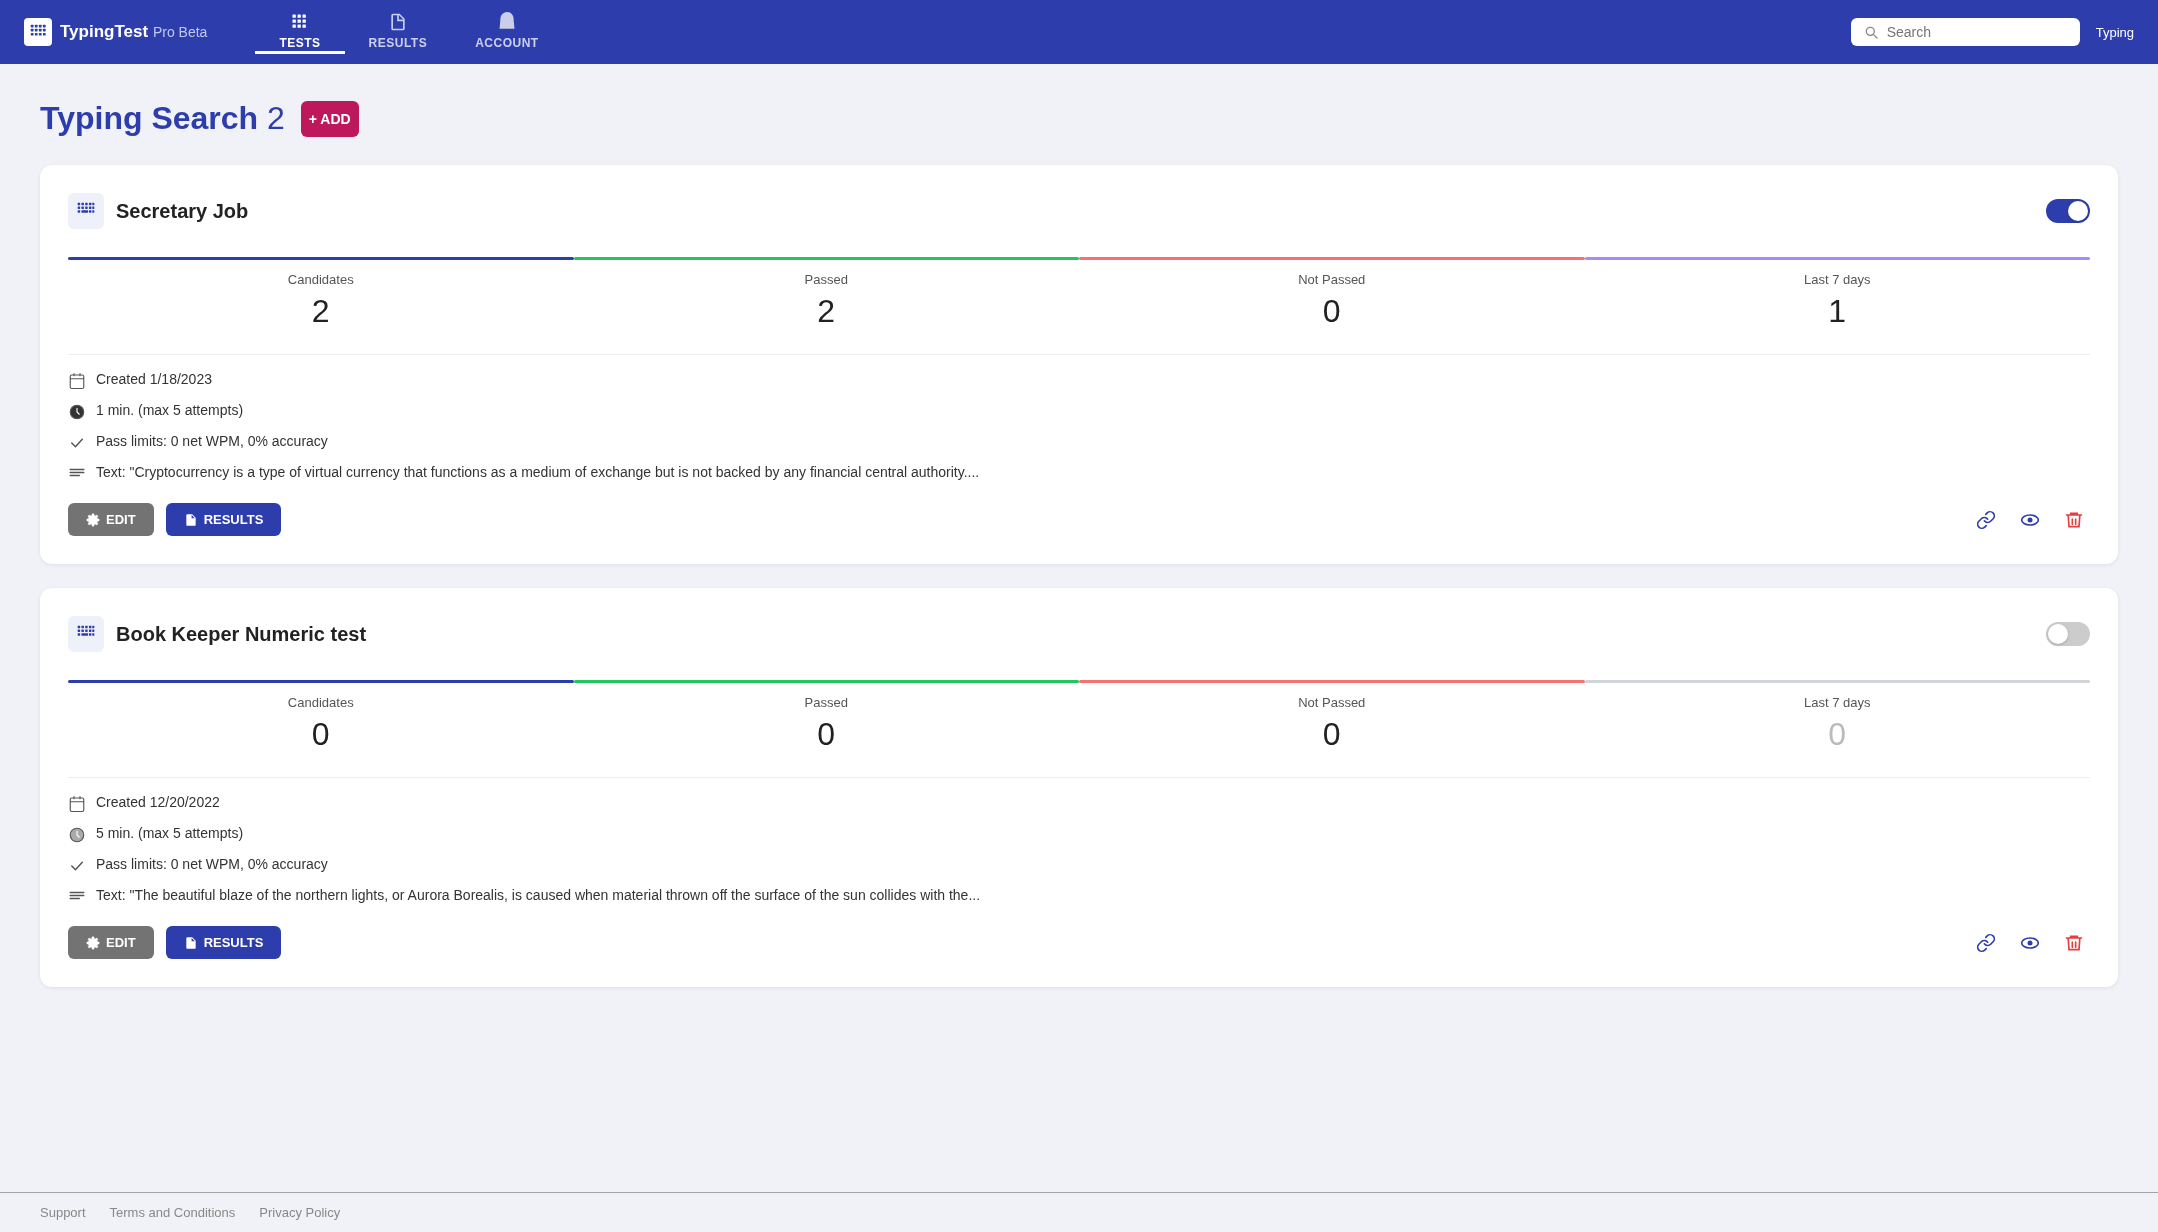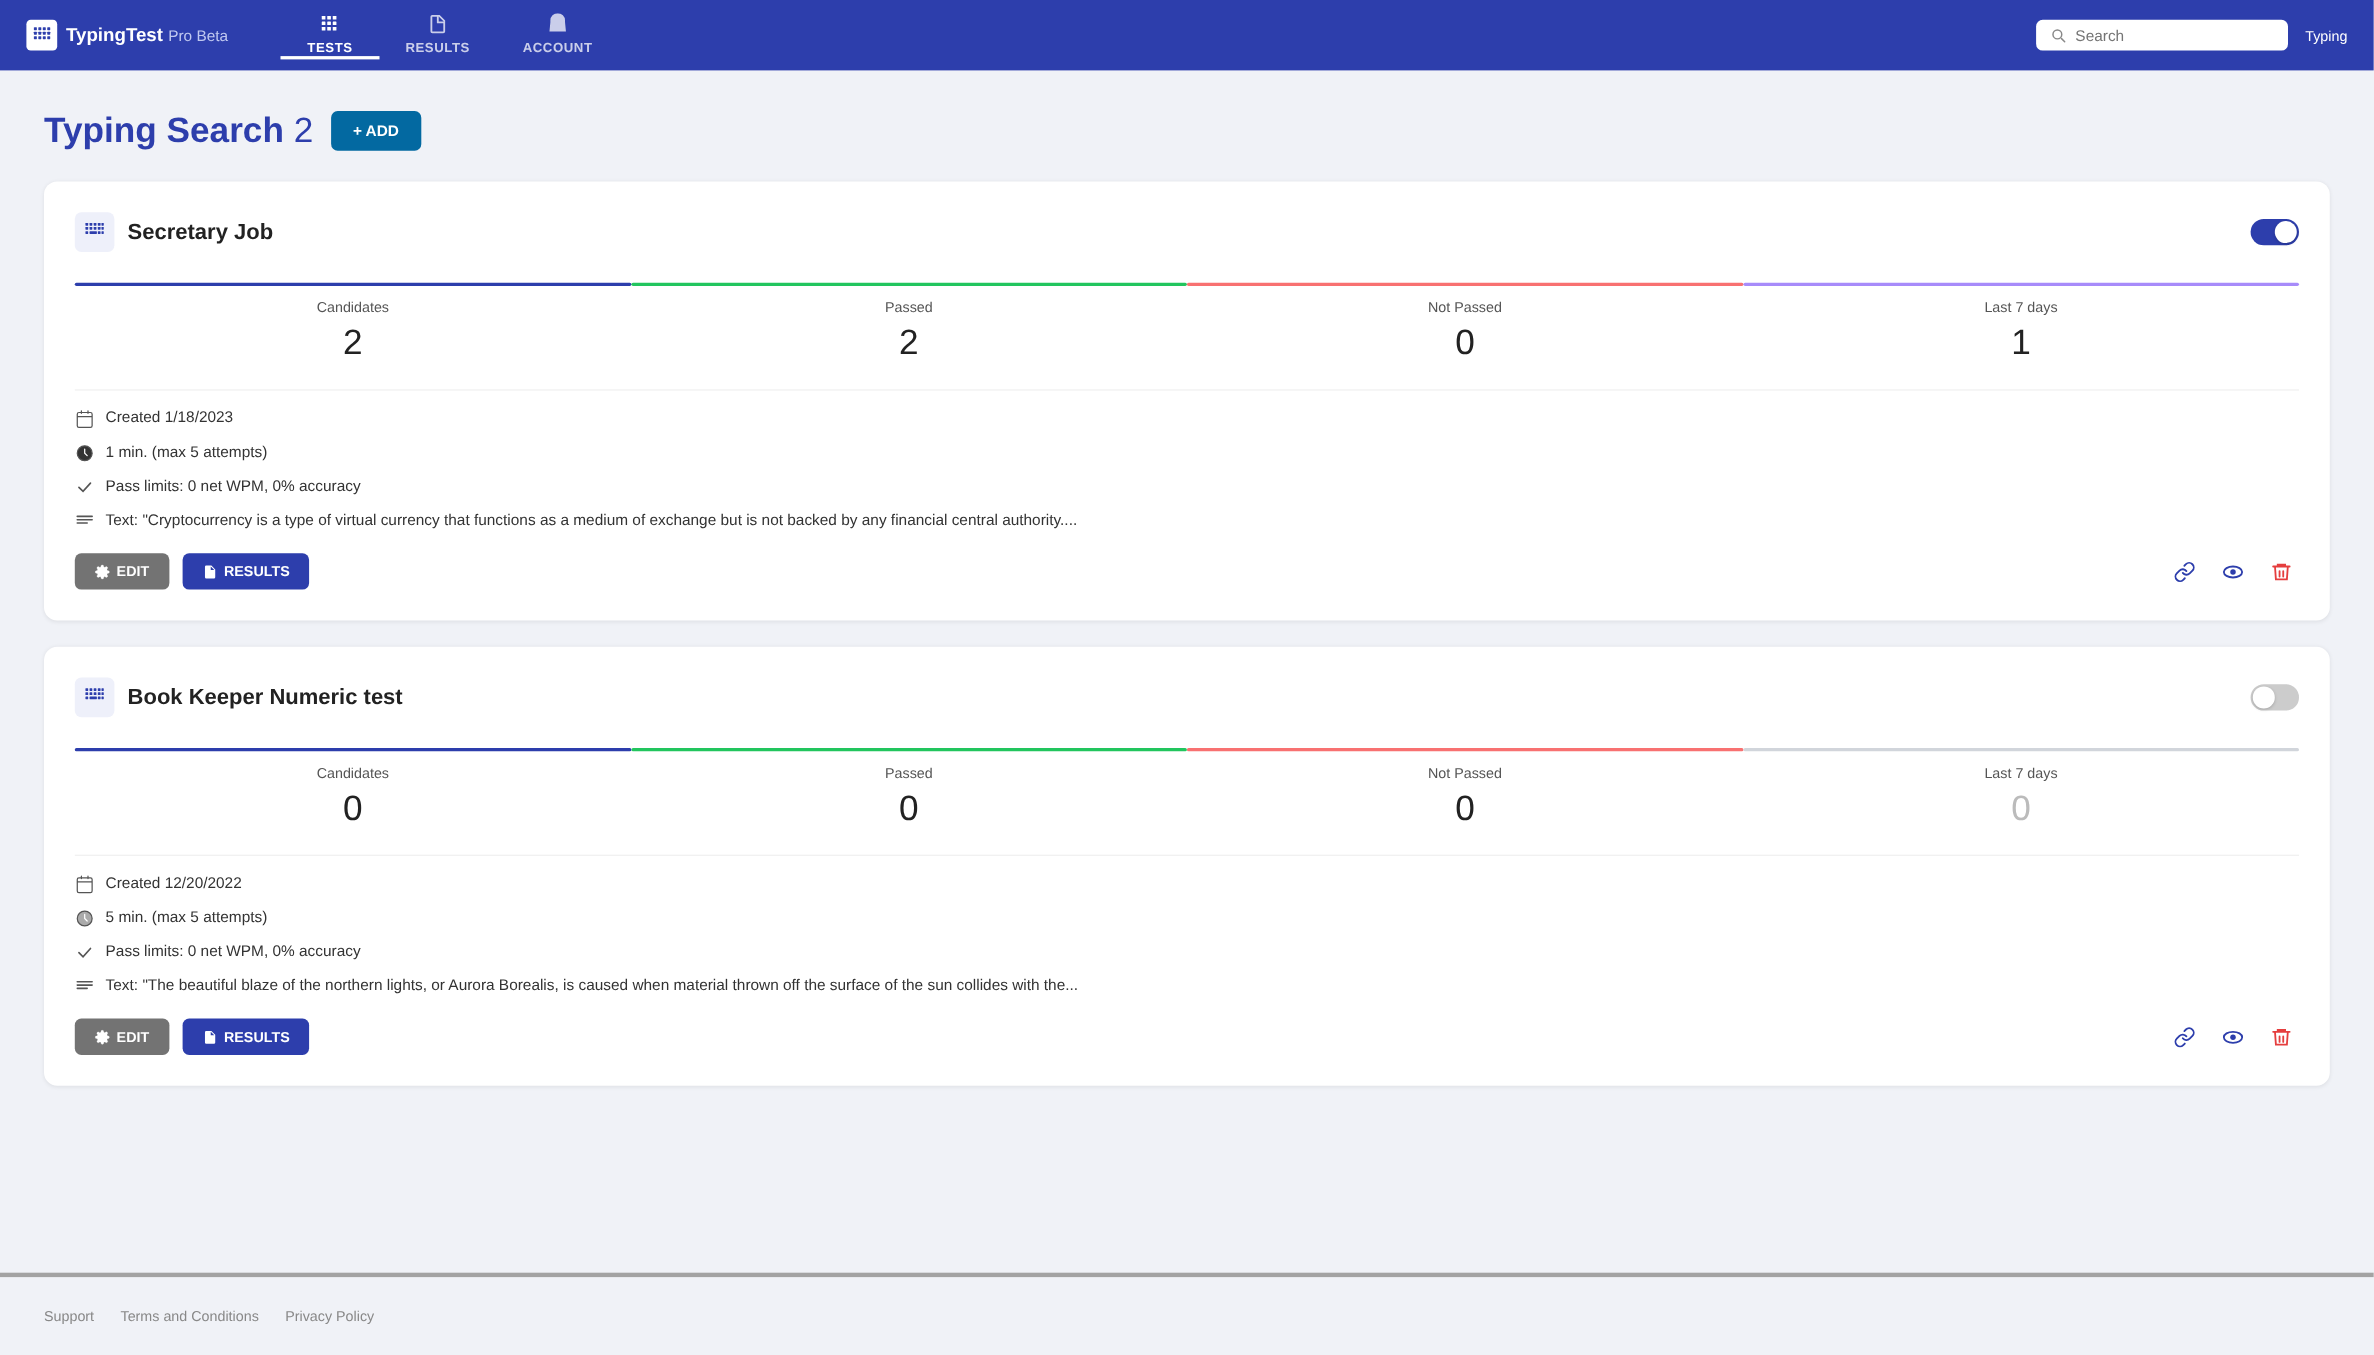--- a/index.html
+++ b/index.html
@@ -103,25 +103,25 @@
     .page-title {
       font-size: 32px;
       font-weight: 700;
       color: #2d3eac;
     }
     .page-title span.count {
       color: #2d3eac;
       font-weight: 400;
     }
     .add-button {
-      background: #0369a1;
+      background: #be185d;
       color: white;
       border: none;
       border-radius: 6px;
-      padding: 10px 20px;
+      padding: 10px 8px;
       font-size: 14px;
       font-weight: 600;
       cursor: pointer;
       display: flex;
       align-items: center;
       gap: 6px;
       text-align: right;
     }
 
     
@@ -296,22 +296,22 @@
       align-items: center;
       justify-content: center;
       cursor: pointer;
       color: #2d3eac;
     }
     .action-icon svg { width: 20px; height: 20px; }
     .action-icon.danger { color: #e53e3e; }
 
     
     footer {
-      border-top: 4px solid #a3a3a3;
-      padding: 28px 40px;
+      border-top: 1px solid #a3a3a3;
+      padding: 12px 40px;
       display: flex;
       gap: 24px;
     }
     .footer-link {
       font-size: 13px;
       color: #888;
       cursor: pointer;
       text-decoration: none;
     }
   </style>

